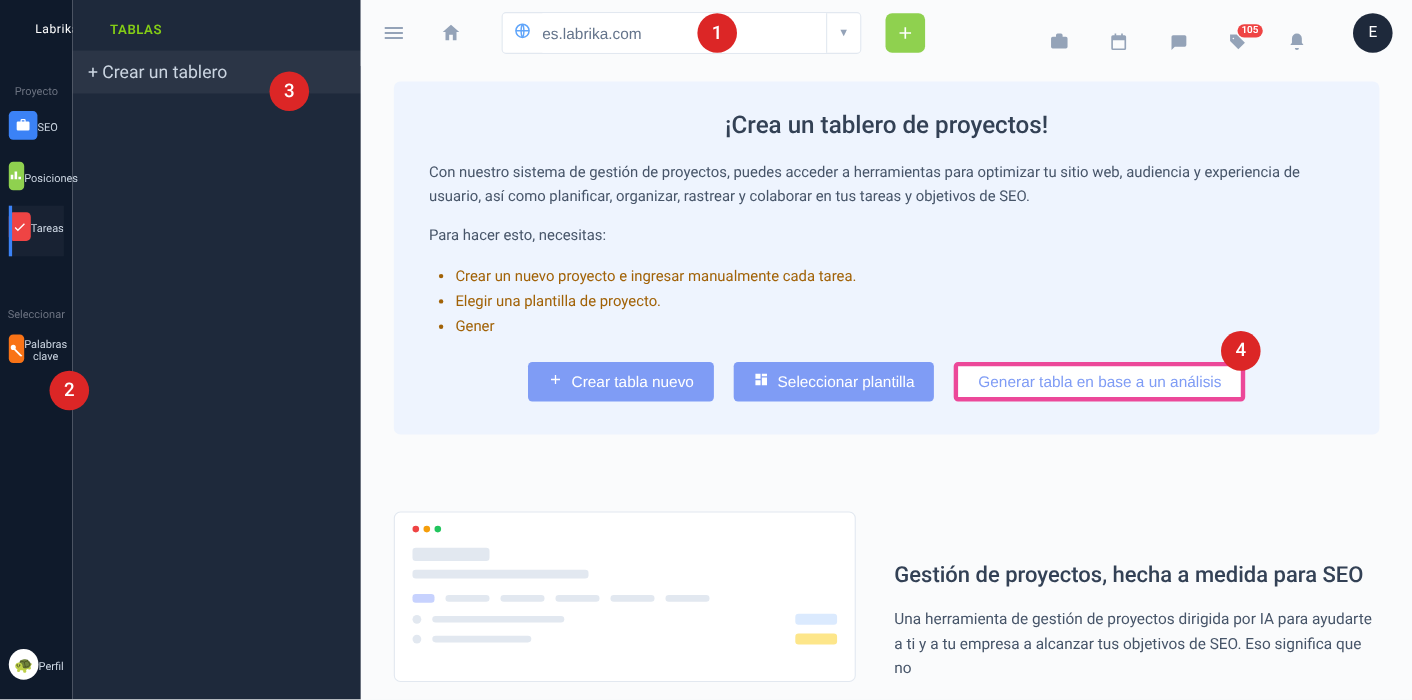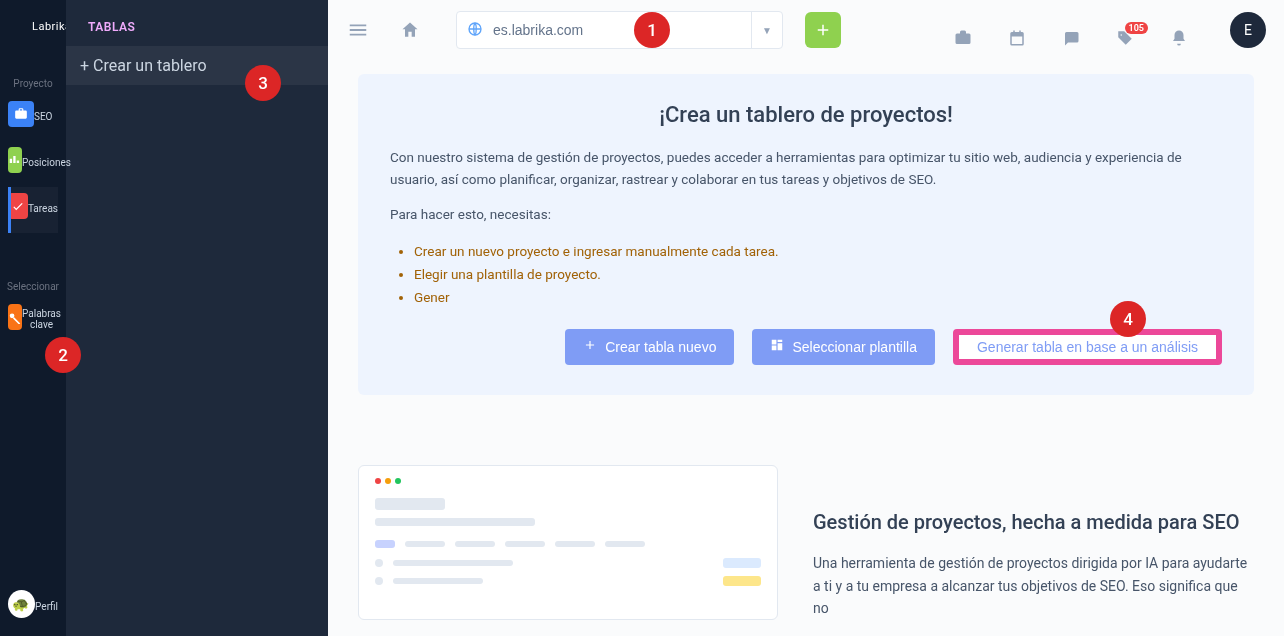--- a/index.html
+++ b/index.html
@@ -20,21 +20,21 @@
   .nav-item.tasks::before { content:""; position:absolute; left:0; top:0; bottom:0; width:3px; background:#3b82f6;}
   .nav-item.tasks .icon-box { background: #ef4444; color:#fff;}
   .nav-item.keywords .icon-box { background: #f97316; color:#fff;}
   .nav-item .label-2line { text-align:center; line-height:1.1;}
   
   .sidebar-narrow .spacer { flex: 1; }
   .nav-item.profile .icon-box.avatar-turtle { background:#fff; width:28px; height:28px; border-radius:50%; font-size:14px;}
   
   
   .sidebar-wide { width: 262px; background: #1e293b; color: #cbd5e1; flex-shrink: 0; padding-top: 6px; }
-  .tablas-header { color: #f0abfc; font-size: 12px; font-weight:600; padding: 14px 22px 12px; letter-spacing:0.5px;}
+  .tablas-header { color: #84cc16; font-size: 12px; font-weight:600; padding: 14px 34px 12px; letter-spacing:0.5px;}
   .create-board-row { background: rgba(255,255,255,0.06); padding: 10px 14px 10px 14px; font-size: 16px; cursor:pointer; position:relative;}
 
   
   .main { flex: 1; display: flex; flex-direction: column; background: #fafbfc; height: 636px;}
   .topbar { height: 60px; display: flex; align-items: center; padding: 0 18px; background: #fafbfc; gap: 10px;}
   .topbar .hamburger, .topbar .home-ic { width: 24px; height: 24px; color: #94a3b8; display:flex; align-items:center; justify-content:center; cursor:pointer;}
   .domain-box { display: flex; align-items: center; border: 1px solid #e2e8f0; border-radius: 4px; background:#fff; height: 38px; margin-left: 24px;}
   .domain-box .globe { padding: 0 10px; color:#60a5fa; font-size:14px;}
   .domain-box input { border:none; outline:none; height:36px; width: 258px; font-size:14px; color:#64748b;}
   .domain-box .divider { width:1px; height:36px; background:#e2e8f0;}
@@ -45,24 +45,24 @@
   .badge { position:absolute; top:-7px; right:-10px; background:#ef4444; color:#fff; font-size:9px; border-radius:8px; padding:1px 4px; font-weight:600;}
   .avatar { width:36px; height:36px; border-radius:50%; background:#1e293b; color:#fff; display:flex; align-items:center; justify-content:center; margin-left: 28px; font-size:14px; cursor:pointer;}
 
   
   .content-scroll { flex:1; overflow-y:auto; padding: 14px 30px 0 30px;}
   .card { background:#eef4fe; border-radius:6px; padding: 28px 32px 30px; }
   .card h2 { text-align:center; font-size:22px; font-weight:500; color:#334155; margin-bottom: 20px;}
   .card p { font-size:13.5px; color:#475569; line-height:1.6; margin-bottom: 14px;}
   .card ul { margin-left: 24px; margin-bottom: 20px;}
   .card li { font-size:13.5px; color:#a16207; line-height:1.7;}
-  .button-row { display:flex; justify-content:flex-end; gap: 18px; margin-top: 12px;}
+  .button-row { display:flex; justify-content:center; gap: 18px; margin-top: 12px;}
   .btn { height: 36px; padding: 0 18px; border-radius:4px; display:flex; align-items:center; gap:8px; font-size:14px; cursor:pointer; border:none;}
   .btn-primary { background:#7f9cf5; color:#fff;}
-  .btn-outline { background:#fff; color:#7f9cf5; border:6px solid #ec4899;}
+  .btn-outline { background:#fff; color:#7f9cf5; border:4px solid #ec4899;}
 
   .lower-section { display:flex; gap: 35px; margin-top: 70px; align-items:flex-end; padding-bottom:0;}
   .mock-preview { width: 420px; height: 155px; border:1px solid #e2e8f0; border-radius:6px; background:#fff; padding: 12px 16px; flex-shrink:0; overflow:hidden;}
   .mock-dots { display:flex; gap:4px; margin-bottom:14px;}
   .mock-dots span { width:6px; height:6px; border-radius:50%;}
   .sk { background:#e2e8f0; border-radius:3px;}
   .sk-row { display:flex; gap:10px; align-items:center; margin-bottom:8px;}
   
   .lower-text h3 { font-size:20px; font-weight:500; color:#334155; margin-bottom: 16px; line-height:1.35;}
   .lower-text p { font-size:14px; color:#475569; line-height:1.6;}

